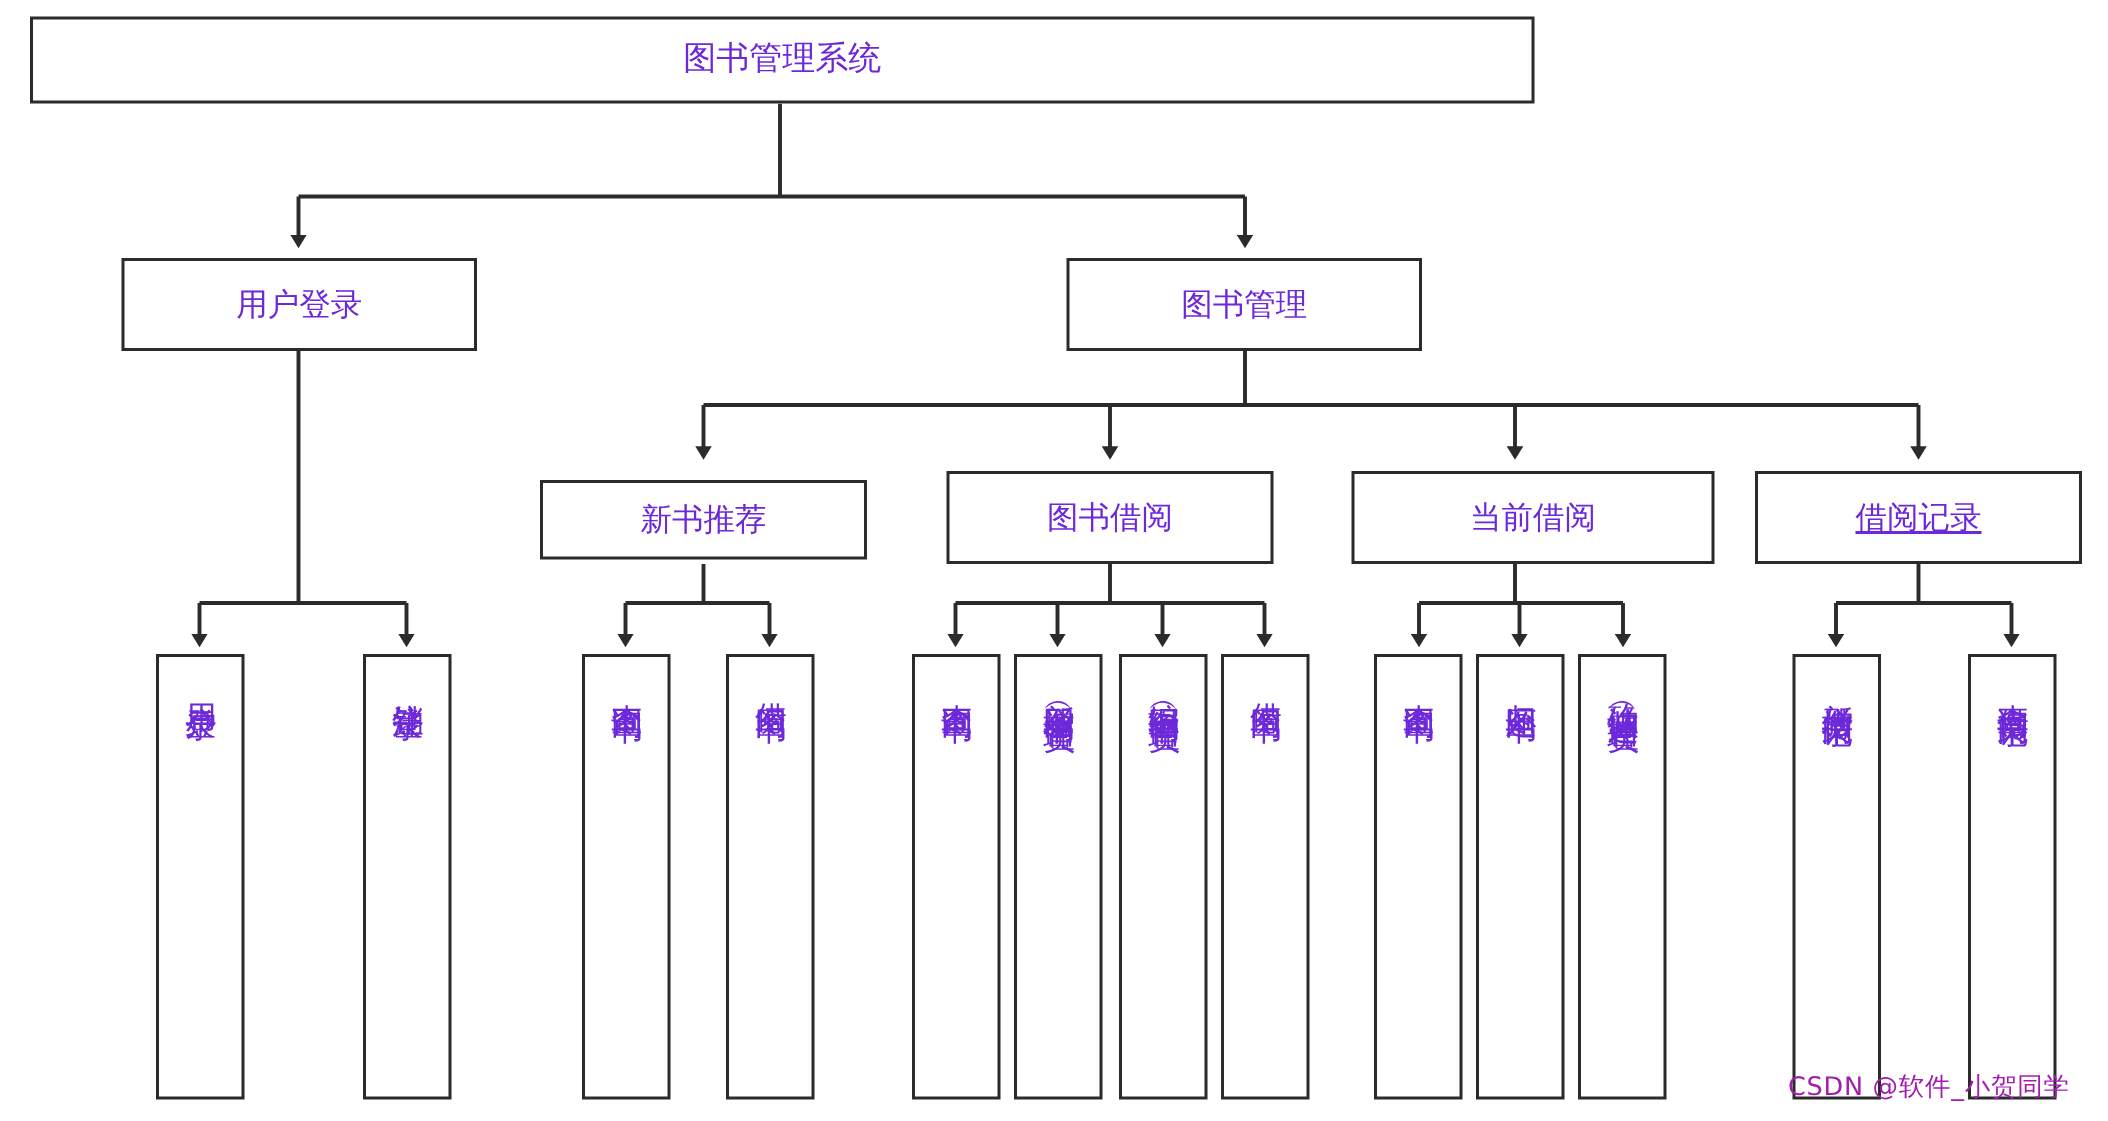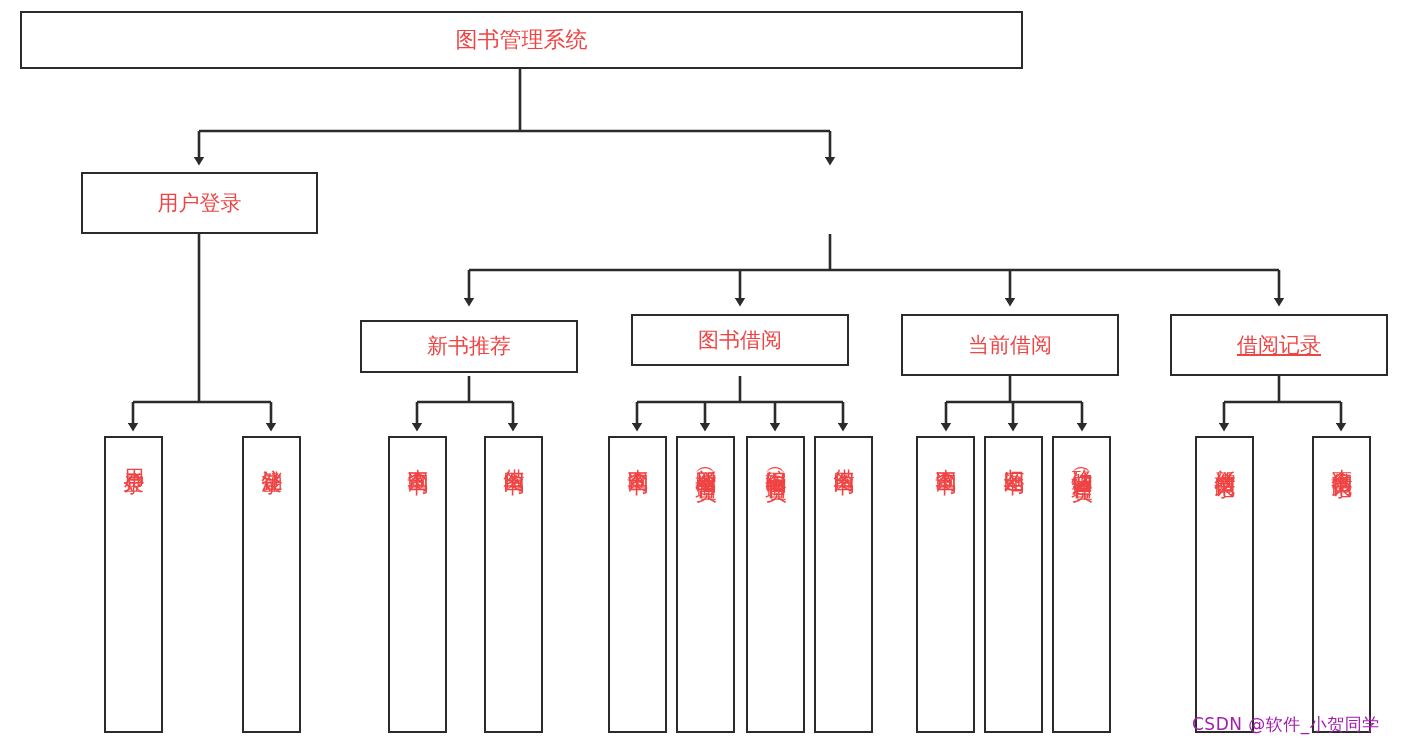--- a/index.html
+++ b/index.html
@@ -26,21 +26,21 @@
     pointer-events: none;
   }
   .node {
     position: absolute;
     box-sizing: border-box;
     background: #ffffff;
     border: 2px solid #2b2b2b;
     display: flex;
     align-items: center;
     justify-content: center;
-    color: #ef4444;
+    color: #6d28d9;
   }
   .node-label {
     display: block;
     text-align: center;
     line-height: 1.08;
     white-space: nowrap;
   }
   .h-node .node-label {
     font-size: 21px;
   }
@@ -122,30 +122,33 @@
   </svg>
 
   <div class="node h-node root-node" style="left:20px; top:11px; width:1003px; height:58px;">
     <span class="node-label">图书管理系统</span>
   </div>
 
   <div class="node h-node" style="left:81px; top:172px; width:237px; height:62px;">
     <span class="node-label">用户登录</span>
   </div>
 
+  <div class="node h-node" style="left:711px; top:172px; width:237px; height:62px;">
+    <span class="node-label">图书管理</span>
+  </div>
 
   <div class="node h-node" style="left:360px; top:320px; width:218px; height:53px;">
     <span class="node-label">新书推荐</span>
   </div>
 
-  <div class="node h-node" style="left:631px; top:314px; width:218px; height:52px;">
+  <div class="node h-node" style="left:631px; top:314px; width:218px; height:62px;">
     <span class="node-label">图书借阅</span>
   </div>
 
-  <div class="node h-node" style="left:901px; top:314px; width:218px; height:62px;">
+  <div class="node h-node" style="left:901px; top:314px; width:242px; height:62px;">
     <span class="node-label">当前借阅</span>
   </div>
 
   <div class="node h-node" style="left:1170px; top:314px; width:218px; height:62px;text-decoration:underline;">
     <span class="node-label">借阅记录</span>
   </div>
 
   <div class="node v-node" style="left:104px; top:436px; width:59px; height:297px;">
     <span class="node-label">用户登录</span>
   </div>

